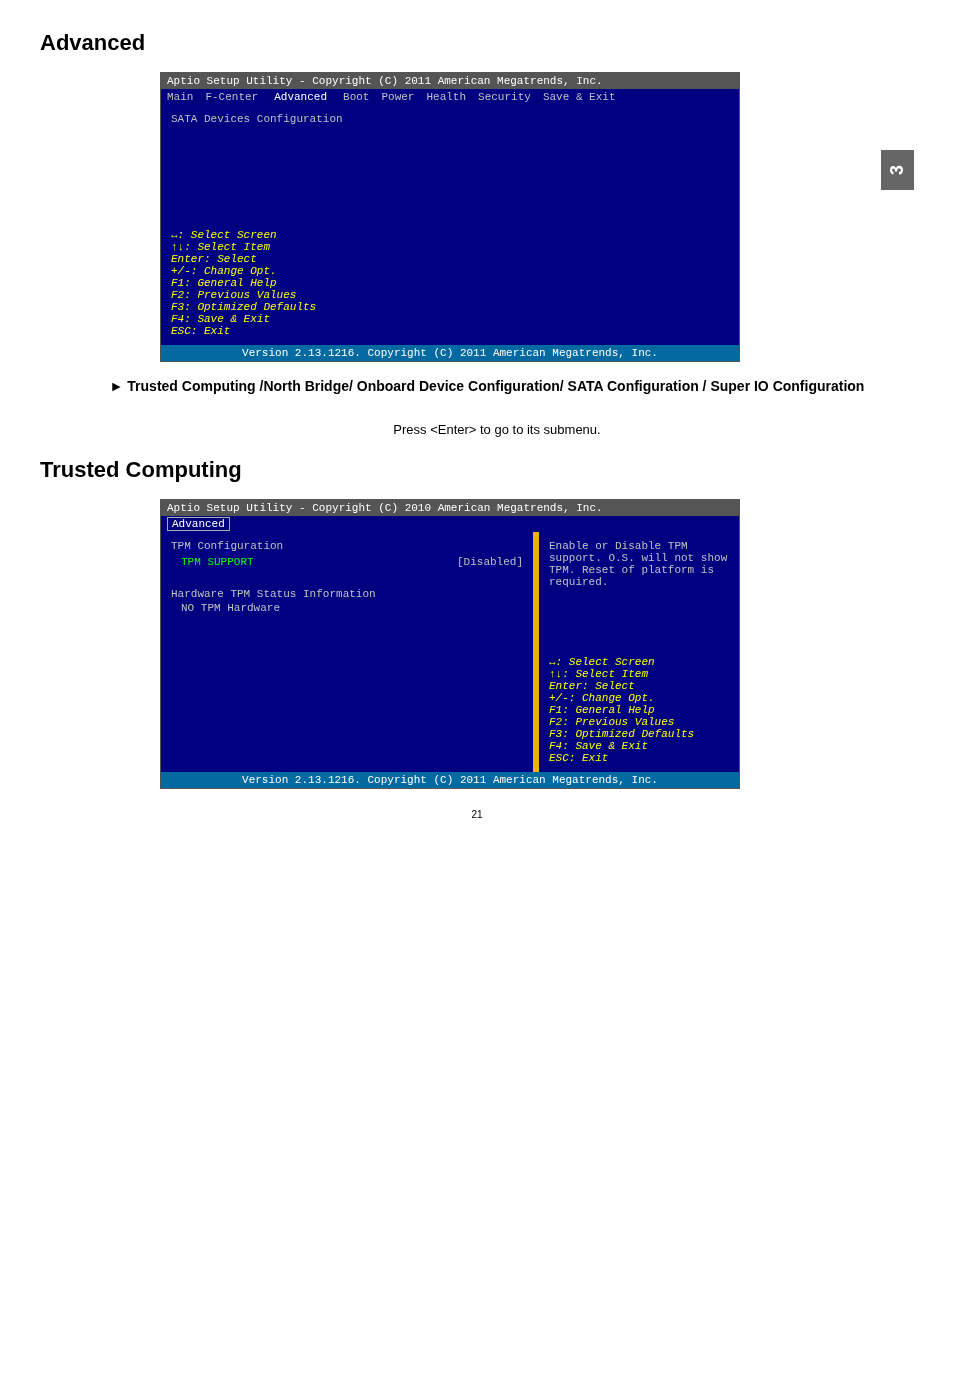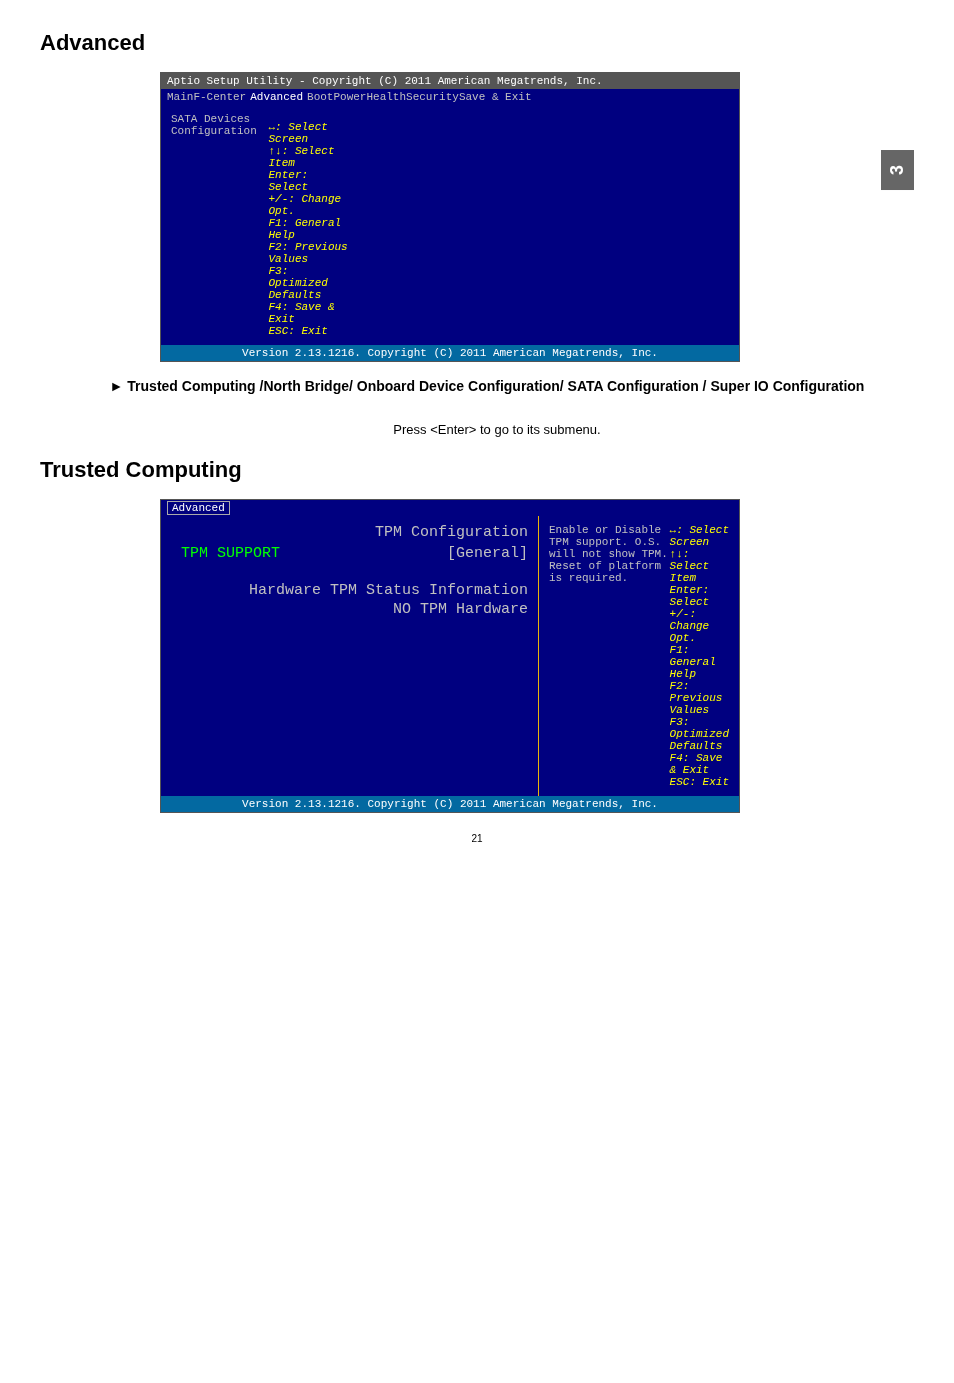--- a/index.html
+++ b/index.html
@@ -50,21 +50,21 @@
       color: #00ff00;
       font-size: 11px;
     }
 
     .bios-right {
       width: 200px;
       padding: 8px 10px;
       color: #c0c0c0;
       font-size: 11px;
       display: flex;
-      flex-direction: row;
+      flex-direction: column;
       justify-content: space-between;
     }
 
     .bios-menu-item {
       margin-bottom: 2px;
       color: #00ff00;
     }
 
     .bios-help-text {
       color: #c0c0c0;
@@ -134,23 +134,22 @@
       font-weight: bold;
       writing-mode: vertical-lr;
       transform: rotate(180deg);
       padding: 15px 6px;
     }
 
     
     .bios-left-tc {
       flex: 1;
       padding: 8px 10px;
-      border-right: 1px solid #eab308;
-      font-size: 15px;
-      text-align: right;
+      border-right: 6px solid #eab308;
+      font-size: 11px;
     }
 
     .tc-section-label {
       color: #c0c0c0;
       margin-bottom: 4px;
     }
 
     .tc-item-row {
       display: flex;
       justify-content: space-between;
@@ -184,21 +183,21 @@
 <div class="page-wrapper">
 
   <div class="right-tab">3</div>
 
   <h1 class="section-title">Advanced</h1>
 
   <div class="bios-screen">
     <div class="bios-topbar">
       <span>Aptio Setup Utility - Copyright (C) 2011 American Megatrends, Inc.</span>
     </div>
-    <div class="bios-topbar" style="background:#000080; color:#c0c0c0; display:flex; gap:0;">
+    <div class="bios-topbar" style="background:#000080; color:#c0c0c0; display:flex; gap:12px;">
       <span>Main</span>
       <span>F-Center</span>
       <span style="background:#00007f; color:#fff; padding:0 4px;">Advanced</span>
       <span>Boot</span>
       <span>Power</span>
       <span>Health</span>
       <span>Security</span>
       <span>Save &amp; Exit</span>
     </div>
     <div class="bios-body">
@@ -225,29 +224,32 @@
       <span>► </span>
       <strong>Trusted Computing /North Bridge/ Onboard Device Configuration/ SATA  Configuration / Super IO Configuration</strong>
     </p>
     <p class="sub">Press &lt;Enter&gt; to go to its submenu.</p>
   </div>
 
   <div class="section-divider"></div>
   <h2 class="section-title">Trusted Computing</h2>
 
   <div class="bios-screen">
+    <div class="bios-topbar">
+      <span>Aptio Setup Utility - Copyright (C) 2010 American Megatrends, Inc.</span>
+    </div>
     <div class="bios-topbar" style="background:#000080; color:#c0c0c0; padding:2px 6px;">
       <span style="background:#00007f; color:#fff; padding:0 4px; border:1px solid #aaa;">Advanced</span>
     </div>
     <div class="bios-body">
       <div class="bios-left-tc">
         <div class="tc-section-label">TPM Configuration</div>
         <div class="tc-item-row">
           <span class="tc-item-indent">TPM SUPPORT</span>
-          <span class="tc-value">[General]</span>
+          <span class="tc-value">[Disabled]</span>
         </div>
         <div style="height:8px;"></div>
         <div class="tc-status-label">Hardware TPM Status Information</div>
         <div class="tc-status-value">NO TPM Hardware</div>
       </div>
       <div class="bios-right">
         <div class="bios-help-text">Enable or Disable TPM support. O.S. will not show TPM. Reset of platform is required.</div>
         <div class="bios-keys">
           <div>↔: Select Screen</div>
           <div>↑↓: Select Item</div>

